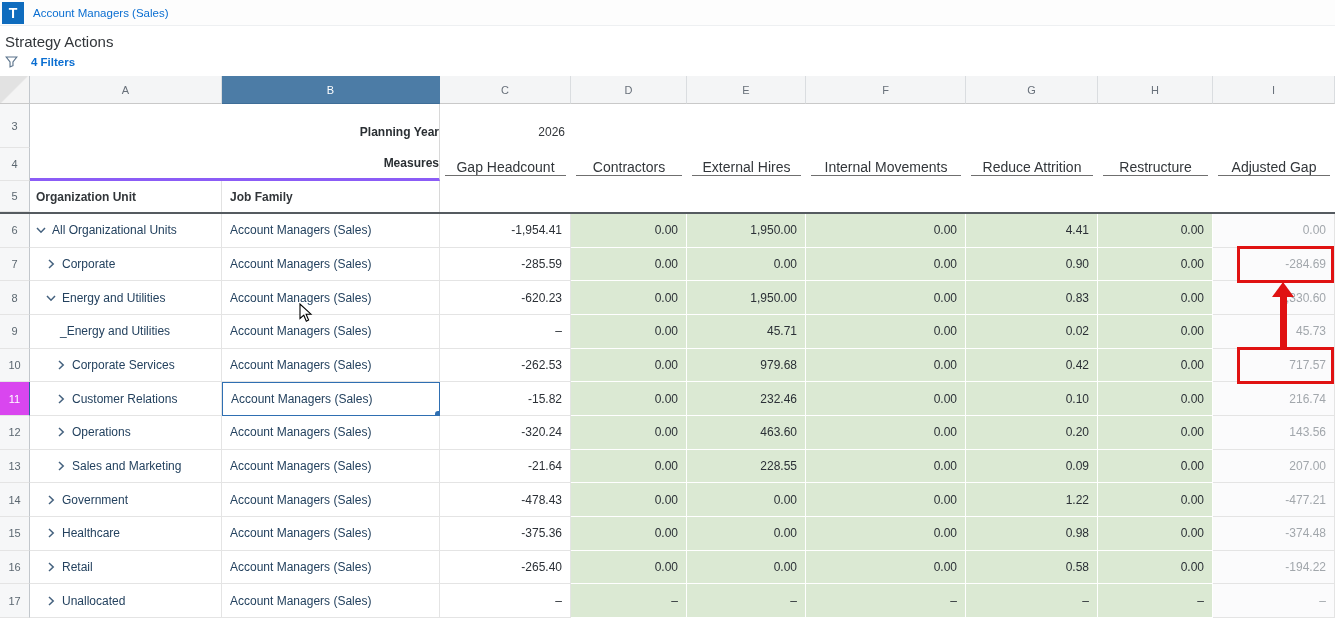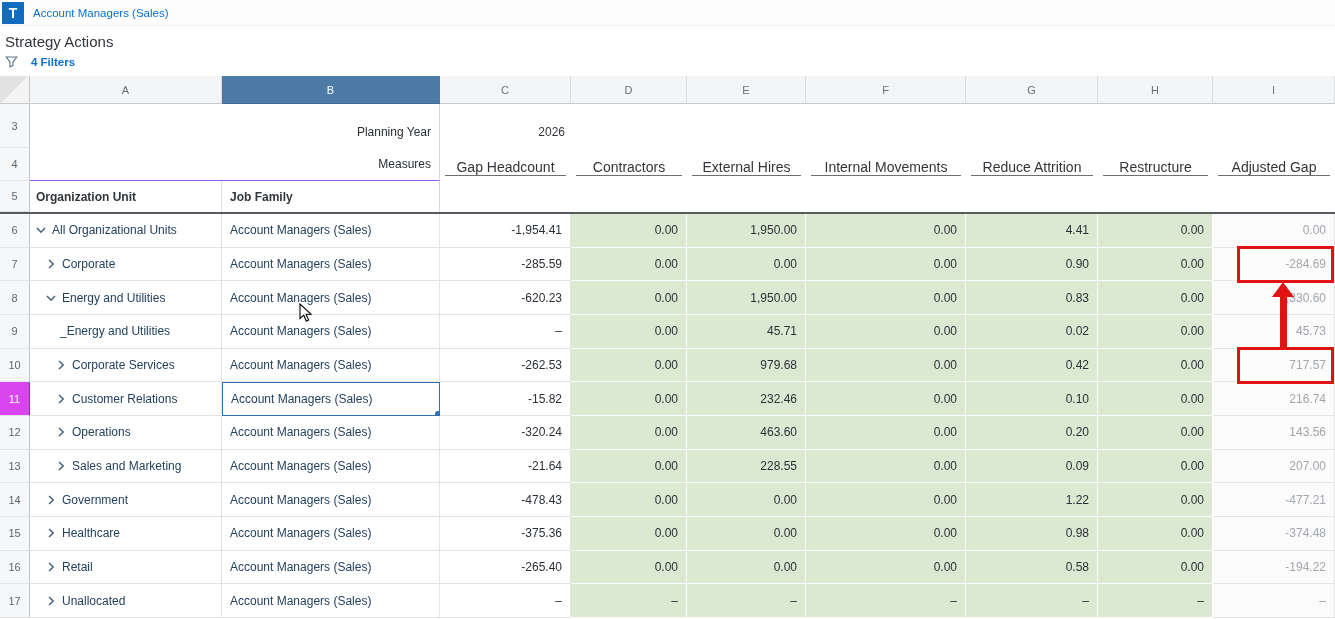--- a/index.html
+++ b/index.html
@@ -26,25 +26,25 @@
 .colhead{justify-content:center;font-size:11px;color:#68707a;background:#f4f5f6;border-right:1px solid #dadde0;border-bottom:1px solid #c9c9c9;cursor:pointer}
 .colhead.sel{background:#4c7ca6;color:#fff;border-right-color:#4c7ca6;border-bottom-color:#3e6d97}
 .corner{background:linear-gradient(135deg,#e2e2e2 48%,#f4f4f4 52%);border-right:1px solid #c2c7cc;border-bottom:1px solid #c9c9c9}
 
 .num{justify-content:center;font-size:11px;color:#5b6770;background:#f6f7f8;border-right:1px solid #c2c7cc;border-bottom:1px solid #e4e4e4}
 .num.selnum{background:#d946ef;color:#fff;border-right-color:#27649c}
 
 .hdr3{display:flex;height:44px}
 .hdr4{display:flex;height:33px}
 .hdr5{display:flex;height:33px;border-bottom:2px solid #555b60}
-.hlabel{justify-content:flex-end;padding-right:8px;font-weight:400;color:#2a2f33}
+.hlabel{justify-content:flex-end;font-weight:700;color:#2a2f33}
 .hdr3 .hlabel,.hdr3 .yearval{align-items:flex-end;padding-bottom:9px}
 .yearval{justify-content:flex-end;padding-right:6px}
 .bline{border-right:1px solid #d8d8d8}
-.abline{border-bottom:1px solid #8b5cf6}
+.abline{border-bottom:3px solid #8b5cf6}
 .mhead{align-items:flex-end;padding-bottom:5px}
 .mhead .ul{flex:1;margin:0 5px;text-align:center;border-bottom:1px solid #6f6f6f;padding-bottom:0;font-size:14px;color:#32363a}
 .org-h{font-weight:700;padding-left:6px;border-right:1px solid #e2e2e2}
 .job-h{font-weight:700;padding-left:8px}
 
 .trow{display:flex;height:33.67px}
 .org{padding-left:6px;color:#24425f;border-right:1px solid #e4e4e4;border-bottom:1px solid #e4e4e4;cursor:pointer}
 .org.lvl1{padding-left:16px}.org.lvl2{padding-left:26px}
 .chev{width:16px;display:flex;align-items:center;flex:none;cursor:pointer}
 .chev.down svg{transform:rotate(90deg)}

